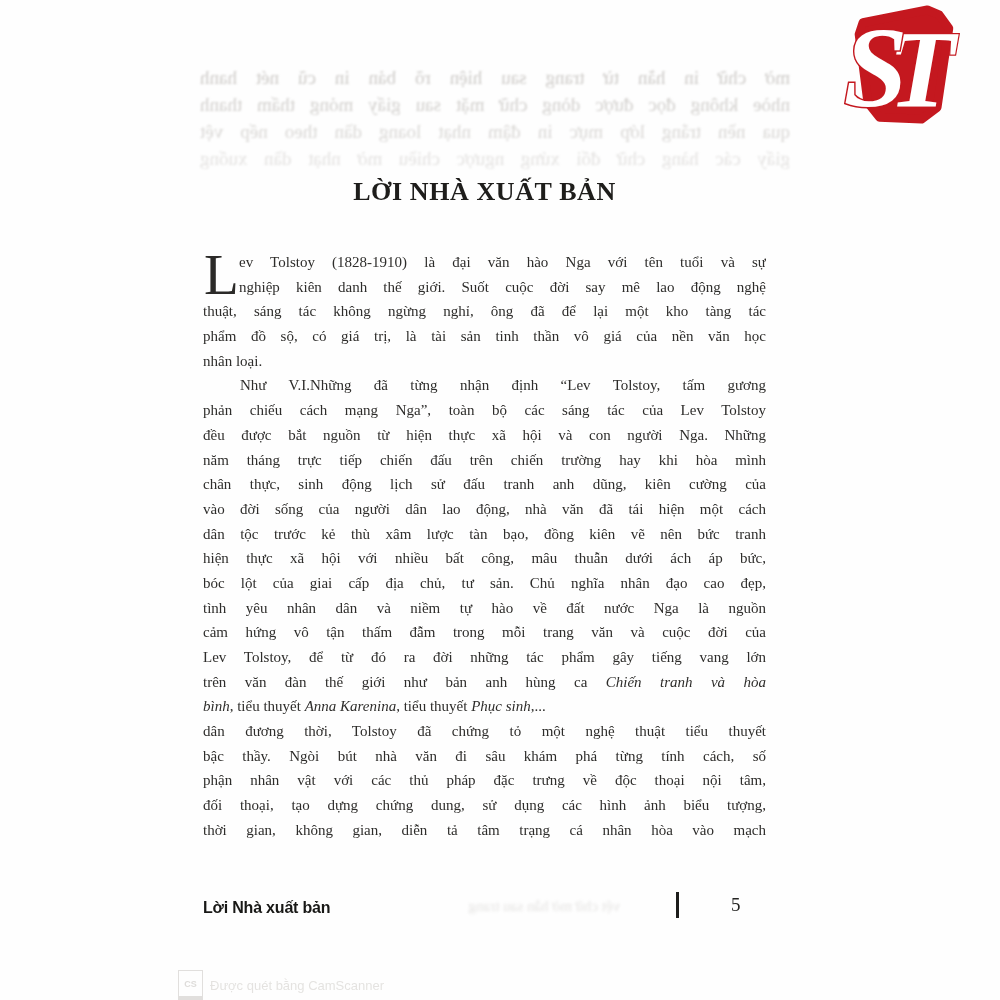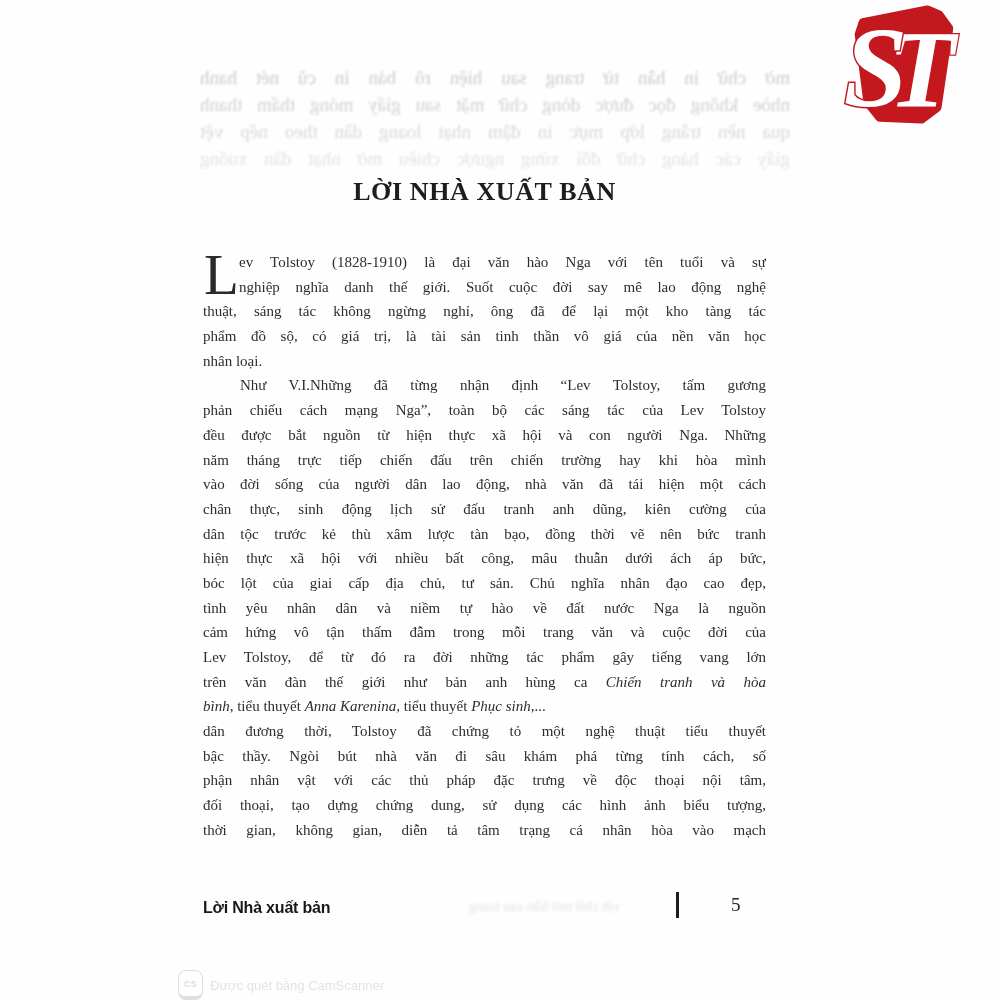--- a/index.html
+++ b/index.html
@@ -56,21 +56,21 @@
   .footer-page { position:absolute; left:731px; top:894px; font-size:19px;
     color:#242422; }
 
   
   .logo { position:absolute; left:843px; top:5px; width:118px; height:122px; }
 
   
   .watermark { position:absolute; left:178px; top:970px; display:flex;
     align-items:center; gap:7px; opacity:.6; }
   .wm-badge { width:25px; height:30px; border:1.5px solid #cfccc8;
-    border-radius:8px; box-sizing:border-box; display:flex; align-items:center;
+    border-radius:0; box-sizing:border-box; display:flex; align-items:center;
     justify-content:center; font-family:"Liberation Sans", sans-serif;
     font-size:9px; font-weight:bold; color:#c9c6c2;
     border-bottom-width:4px; }
   .wm-label { font-family:"Liberation Sans", sans-serif; font-size:13px;
     color:#d3d1cd; }
 </style>
 </head>
 <body>
 
 <div class="page">
@@ -80,31 +80,31 @@
       <div class="bl">nhòe không đọc được dòng chữ mặt sau giấy mỏng thấm thanh</div>
       <div class="bl">qua nền trắng lớp mực in đậm nhạt loang dần theo nếp vệt</div>
       <div class="bl">giấy các hàng chữ đối xứng ngược chiều mờ nhạt dần xuống</div>
     </div>
 
   <div class="title">LỜI NHÀ XUẤT BẢN</div>
 
   <div class="dropcap">L</div>
   <div class="textblock">
       <div class="line drop-pad"><span>ev Tolstoy (1828-1910) là đại văn hào Nga với tên tuổi và sự</span></div>
-      <div class="line drop-pad"><span>nghiệp nghĩa danh thế giới. Suốt cuộc đời say mê lao động nghệ</span></div>
+      <div class="line drop-pad"><span>nghiệp kiên danh thế giới. Suốt cuộc đời say mê lao động nghệ</span></div>
       <div class="line"><span>thuật, sáng tác không ngừng nghỉ, ông đã để lại một kho tàng tác</span></div>
       <div class="line"><span>phẩm đồ sộ, có giá trị, là tài sản tinh thần vô giá của nền văn học</span></div>
       <div class="line end"><span>nhân loại.</span></div>
       <div class="line indent"><span>Như V.I.Những đã từng nhận định “Lev Tolstoy, tấm gương</span></div>
       <div class="line"><span>phản chiếu cách mạng Nga”, toàn bộ các sáng tác của Lev Tolstoy</span></div>
       <div class="line"><span>đều được bắt nguồn từ hiện thực xã hội và con người Nga. Những</span></div>
       <div class="line"><span>năm tháng trực tiếp chiến đấu trên chiến trường hay khi hòa mình</span></div>
+      <div class="line"><span>chân thực, sinh động lịch sử đấu tranh anh dũng, kiên cường của</span></div>
       <div class="line"><span>vào đời sống của người dân lao động, nhà văn đã tái hiện một cách</span></div>
-      <div class="line"><span>chân thực, sinh động lịch sử đấu tranh anh dũng, kiên cường của</span></div>
-      <div class="line"><span>dân tộc trước kẻ thù xâm lược tàn bạo, đồng thời vẽ nên bức tranh</span></div>
+      <div class="line"><span>dân tộc trước kẻ thù xâm lược tàn bạo, đồng kiên vẽ nên bức tranh</span></div>
       <div class="line"><span>hiện thực xã hội với nhiều bất công, mâu thuẫn dưới ách áp bức,</span></div>
       <div class="line"><span>bóc lột của giai cấp địa chủ, tư sản. Chủ nghĩa nhân đạo cao đẹp,</span></div>
       <div class="line"><span>tình yêu nhân dân và niềm tự hào về đất nước Nga là nguồn</span></div>
       <div class="line"><span>cảm hứng vô tận thấm đẫm trong mỗi trang văn và cuộc đời của</span></div>
       <div class="line"><span>Lev Tolstoy, để từ đó ra đời những tác phẩm gây tiếng vang lớn</span></div>
       <div class="line"><span>trên văn đàn thế giới như bản anh hùng ca </span><i>Chiến tranh và hòa</i></div>
       <div class="line end"><i>bình</i><span>, tiểu thuyết </span><i>Anna Karenina</i><span>, tiểu thuyết </span><i>Phục sinh</i><span>,...</span></div>
       <div class="line"><span>dân đương thời, Tolstoy đã chứng tỏ một nghệ thuật tiểu thuyết</span></div>
       <div class="line"><span>bậc thầy. Ngòi bút nhà văn đi sâu khám phá từng tính cách, số</span></div>
       <div class="line"><span>phận nhân vật với các thủ pháp đặc trưng về độc thoại nội tâm,</span></div>

